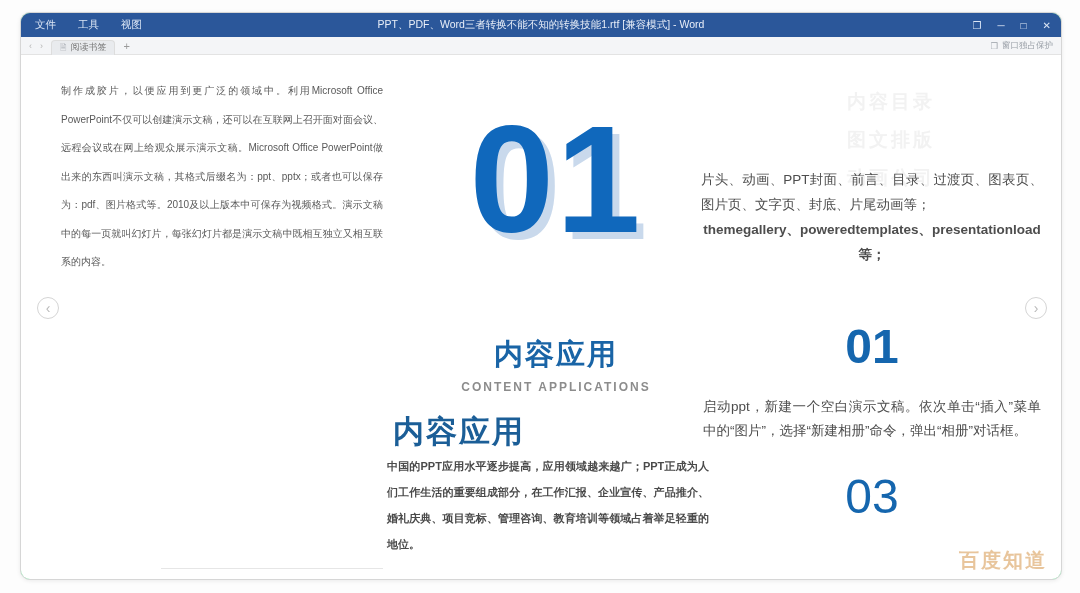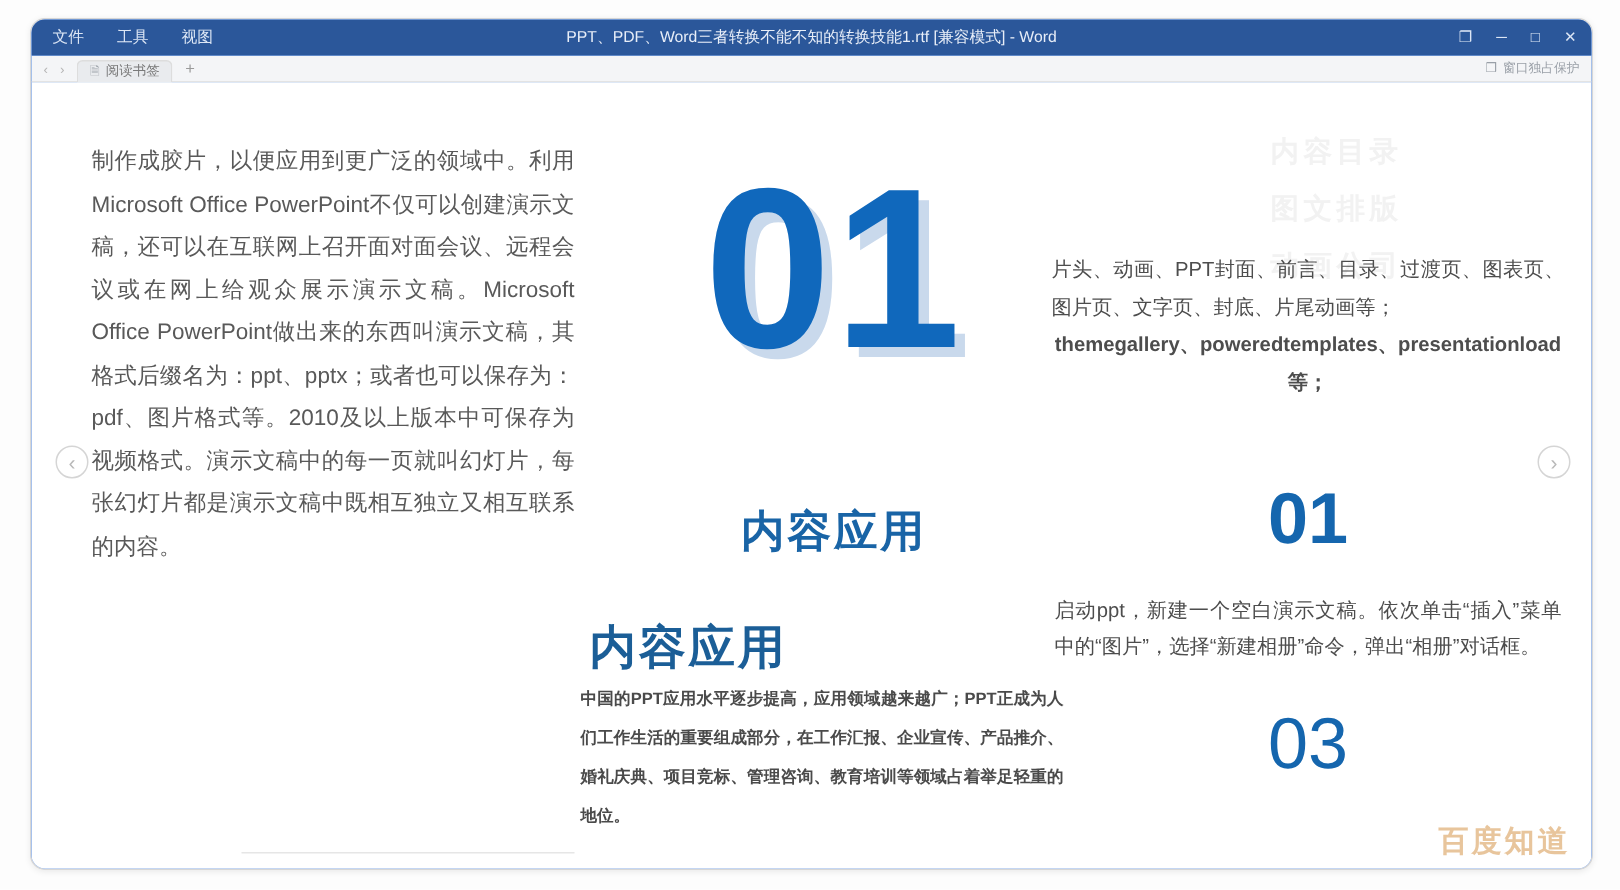--- a/index.html
+++ b/index.html
@@ -1,21 +1,21 @@
 <!DOCTYPE html>
 <html><head>
 <meta charset="utf-8">
 <style>
   * { margin:0; padding:0; box-sizing:border-box; }
   html,body { width:1080px; height:593px; background:#fdfdfd; overflow:hidden;
     font-family:"Liberation Sans","DejaVu Sans",sans-serif; }
 
   .window {
     position:absolute; left:20px; top:12px; width:1042px; height:568px;
-    background:#3b82f6; border:1px solid #d6d6d6; border-radius:10px;
+    background:#86efac; border:1px solid #d6d6d6; border-radius:10px;
     overflow:hidden; box-shadow:0 1px 4px rgba(0,0,0,0.08);
   }
 
   
   .titlebar {
     height:24px; background:#2b579a; display:flex; align-items:center;
     color:#dce6f5; font-size:10.5px; padding:0 10px; position:relative;
   }
   .menu { display:flex; gap:22px; margin-left:4px; z-index:2; }
   .menu span { cursor:default; }
@@ -40,21 +40,21 @@
   .doc-tab .tab-doc-icon { color:#a0a6ad; font-size:8px; }
   .new-tab { margin-left:8px; color:#9a9a9a; font-size:11px; }
   .tab-right { margin-left:auto; display:flex; align-items:center; gap:4px;
     color:#9aa0a8; font-size:8.5px; }
 
   
   .doc { position:relative; width:100%; height:525px; background:#ffffff; }
 
   .para-left {
     position:absolute; left:40px; top:22px; width:322px;
-    font-size:15px; line-height:28.5px; color:#595959; text-align:justify;margin-top:17px;
+    font-size:10px; line-height:28.5px; color:#595959; text-align:justify;
   }
 
   .big-number {
     position:absolute; left:370px; top:48px; width:330px; text-align:center;
     font-size:152px; font-weight:800; color:#1068bc; line-height:1;
     text-shadow:7px 7px 0 #c9d9ec; letter-spacing:2px;
   }
   .center-title {
     position:absolute; left:370px; top:280px; width:330px; text-align:center;
     font-size:29px; font-weight:bold; color:#1964a6; letter-spacing:2px;
@@ -155,20 +155,21 @@
       <span>窗口独占保护</span>
     </div>
   </div>
 
   <div class="doc">
 
     <p class="para-left">制作成胶片，以便应用到更广泛的领域中。利用Microsoft Office PowerPoint不仅可以创建演示文稿，还可以在互联网上召开面对面会议、远程会议或在网上给观众展示演示文稿。Microsoft Office PowerPoint做出来的东西叫演示文稿，其格式后缀名为：ppt、pptx；或者也可以保存为：pdf、图片格式等。2010及以上版本中可保存为视频格式。演示文稿中的每一页就叫幻灯片，每张幻灯片都是演示文稿中既相互独立又相互联系的内容。</p>
 
     <div class="big-number">01</div>
     <div class="center-title">内容应用</div>
+    <div class="center-subtitle">CONTENT APPLICATIONS</div>
     <div class="center-heading">内容应用</div>
     <p class="para-center">中国的PPT应用水平逐步提高，应用领域越来越广；PPT正成为人们工作生活的重要组成部分，在工作汇报、企业宣传、产品推介、婚礼庆典、项目竞标、管理咨询、教育培训等领域占着举足轻重的地位。</p>
 
     <div class="watermark-lines">
       <div>内容目录</div>
       <div>图文排版</div>
       <div>动画公司</div>
     </div>
     <div class="right-list">
       <p class="l1">片头、动画、PPT封面、前言、目录、过渡页、图表页、图片页、文字页、封底、片尾动画等；</p>

